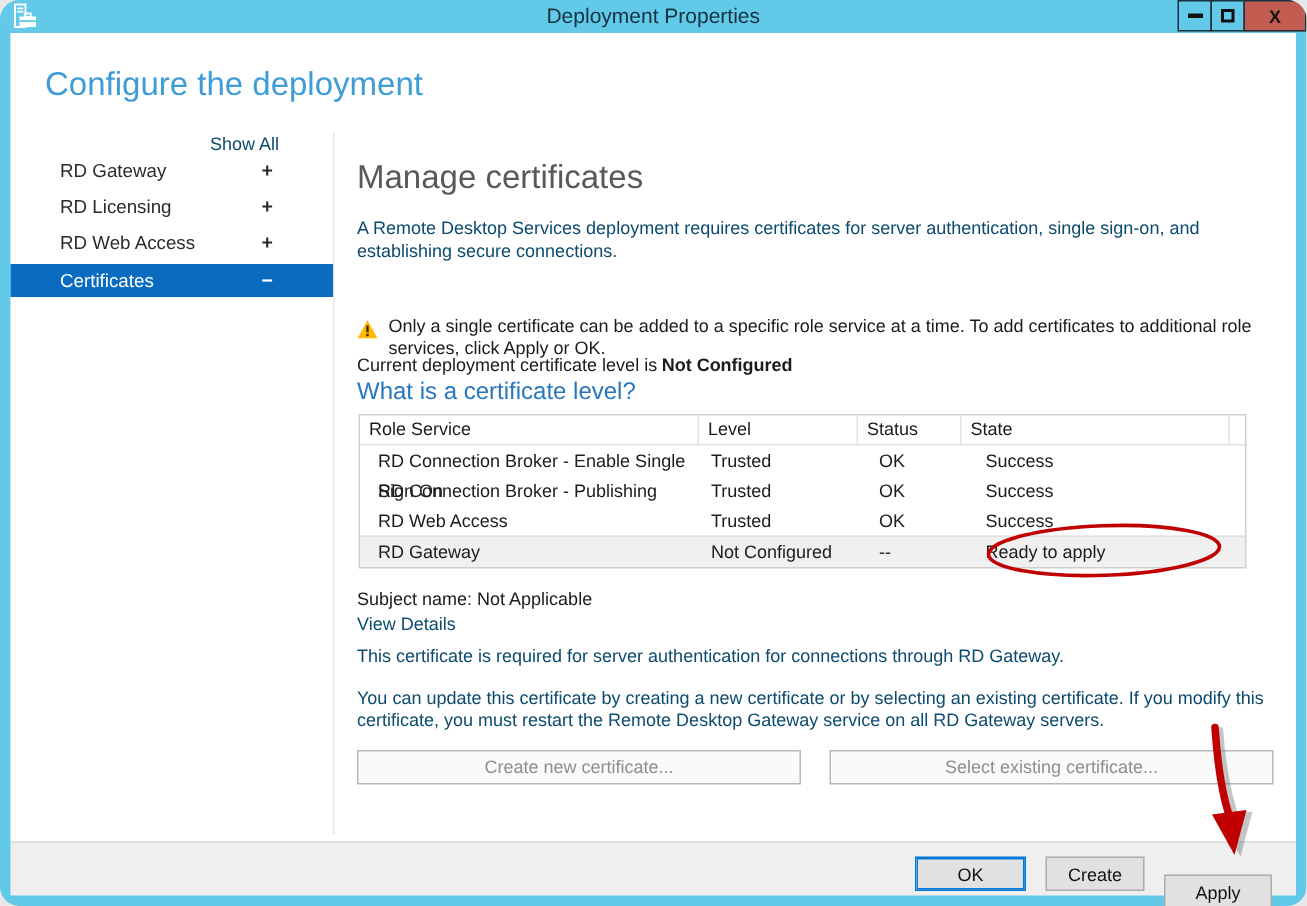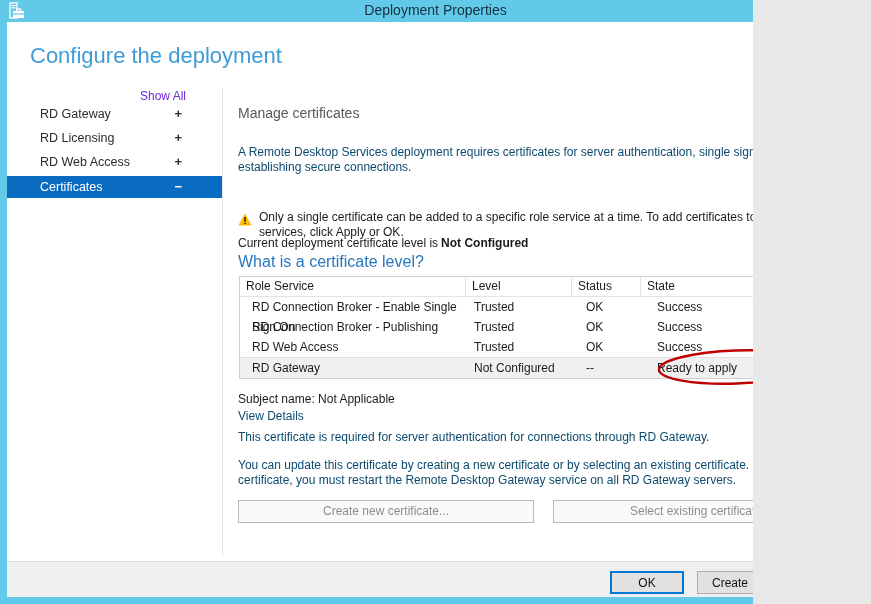--- a/index.html
+++ b/index.html
@@ -1,22 +1,22 @@
 <!DOCTYPE html>
 <html><head>
 <meta charset="utf-8">
 <style>
   * { margin:0; padding:0; box-sizing:border-box; }
   html,body { background:#e8e8e8; }
   body { font-family:"Liberation Sans", sans-serif; }
 
   .win {
-    position:relative; width:753px; height:604px;
+    position:relative; width:871px; height:604px;
     background:#62c9e9; overflow:hidden;
-    font-size:12px; color:#1b1b1b;
+    font-size:12px; color:#1b1b1b;border-radius:13px;
   }
 
   
   .titlebar { position:absolute; left:0; top:0; width:871px; height:22px; }
   .title-icon { position:absolute; left:8px; top:2px; width:18px; height:18px; }
   .title-text {
     position:absolute; left:0; right:0; top:2px; text-align:center;
     font-size:14px; color:#14323f;
   }
   .win-controls { position:absolute; right:0; top:0; height:21px; display:flex; }
@@ -37,39 +37,39 @@
   }
 
   .page-heading {
     position:absolute; left:30px; top:43px;
     font-size:22px; color:#3e9cd6; font-weight:normal;
   }
 
   
   .show-all {
     position:absolute; left:30px; top:89px; width:156px; text-align:right;
-    font-size:12px; color:#6d28d9; cursor:pointer;
+    font-size:12px; color:#0c4a6e; cursor:pointer;
   }
   .nav { position:absolute; left:7px; top:102px; width:215px; }
   .nav-item {
     position:relative; height:24px; line-height:24px;
     padding-left:33px; padding-right:40px; color:#2b2b2b; cursor:pointer;
     font-size:12.5px;
   }
   .nav-item .expander {
     position:absolute; right:40px; top:0; font-weight:bold; font-size:13px;
   }
   .nav-item.selected { background:#0a6cc1; color:#ffffff; height:22px; line-height:22px; margin-top:2px; }
 
   .v-sep { position:absolute; left:222px; top:88px; width:1px; height:468px; background:#e6e6e6; }
 
   
   .section-heading {
     position:absolute; left:238px; top:105px;
-    font-size:14px; color:#595959; font-weight:normal;
+    font-size:22px; color:#595959; font-weight:normal;
   }
   .para { position:absolute; font-size:12px; line-height:15px; color:#0c4a6e; }
   .intro { left:238px; top:145px; width:612px; }
 
   .warning { position:absolute; left:238px; top:190px; width:600px;margin-top:20px; }
   .warning-icon { position:absolute; left:0; top:3px; }
   .warning-text { margin-left:21px; font-size:12px; line-height:15px; }
 
   .level-line { position:absolute; left:238px; top:236px; font-size:12px; }
   .level-line b { margin-left:3px; }

